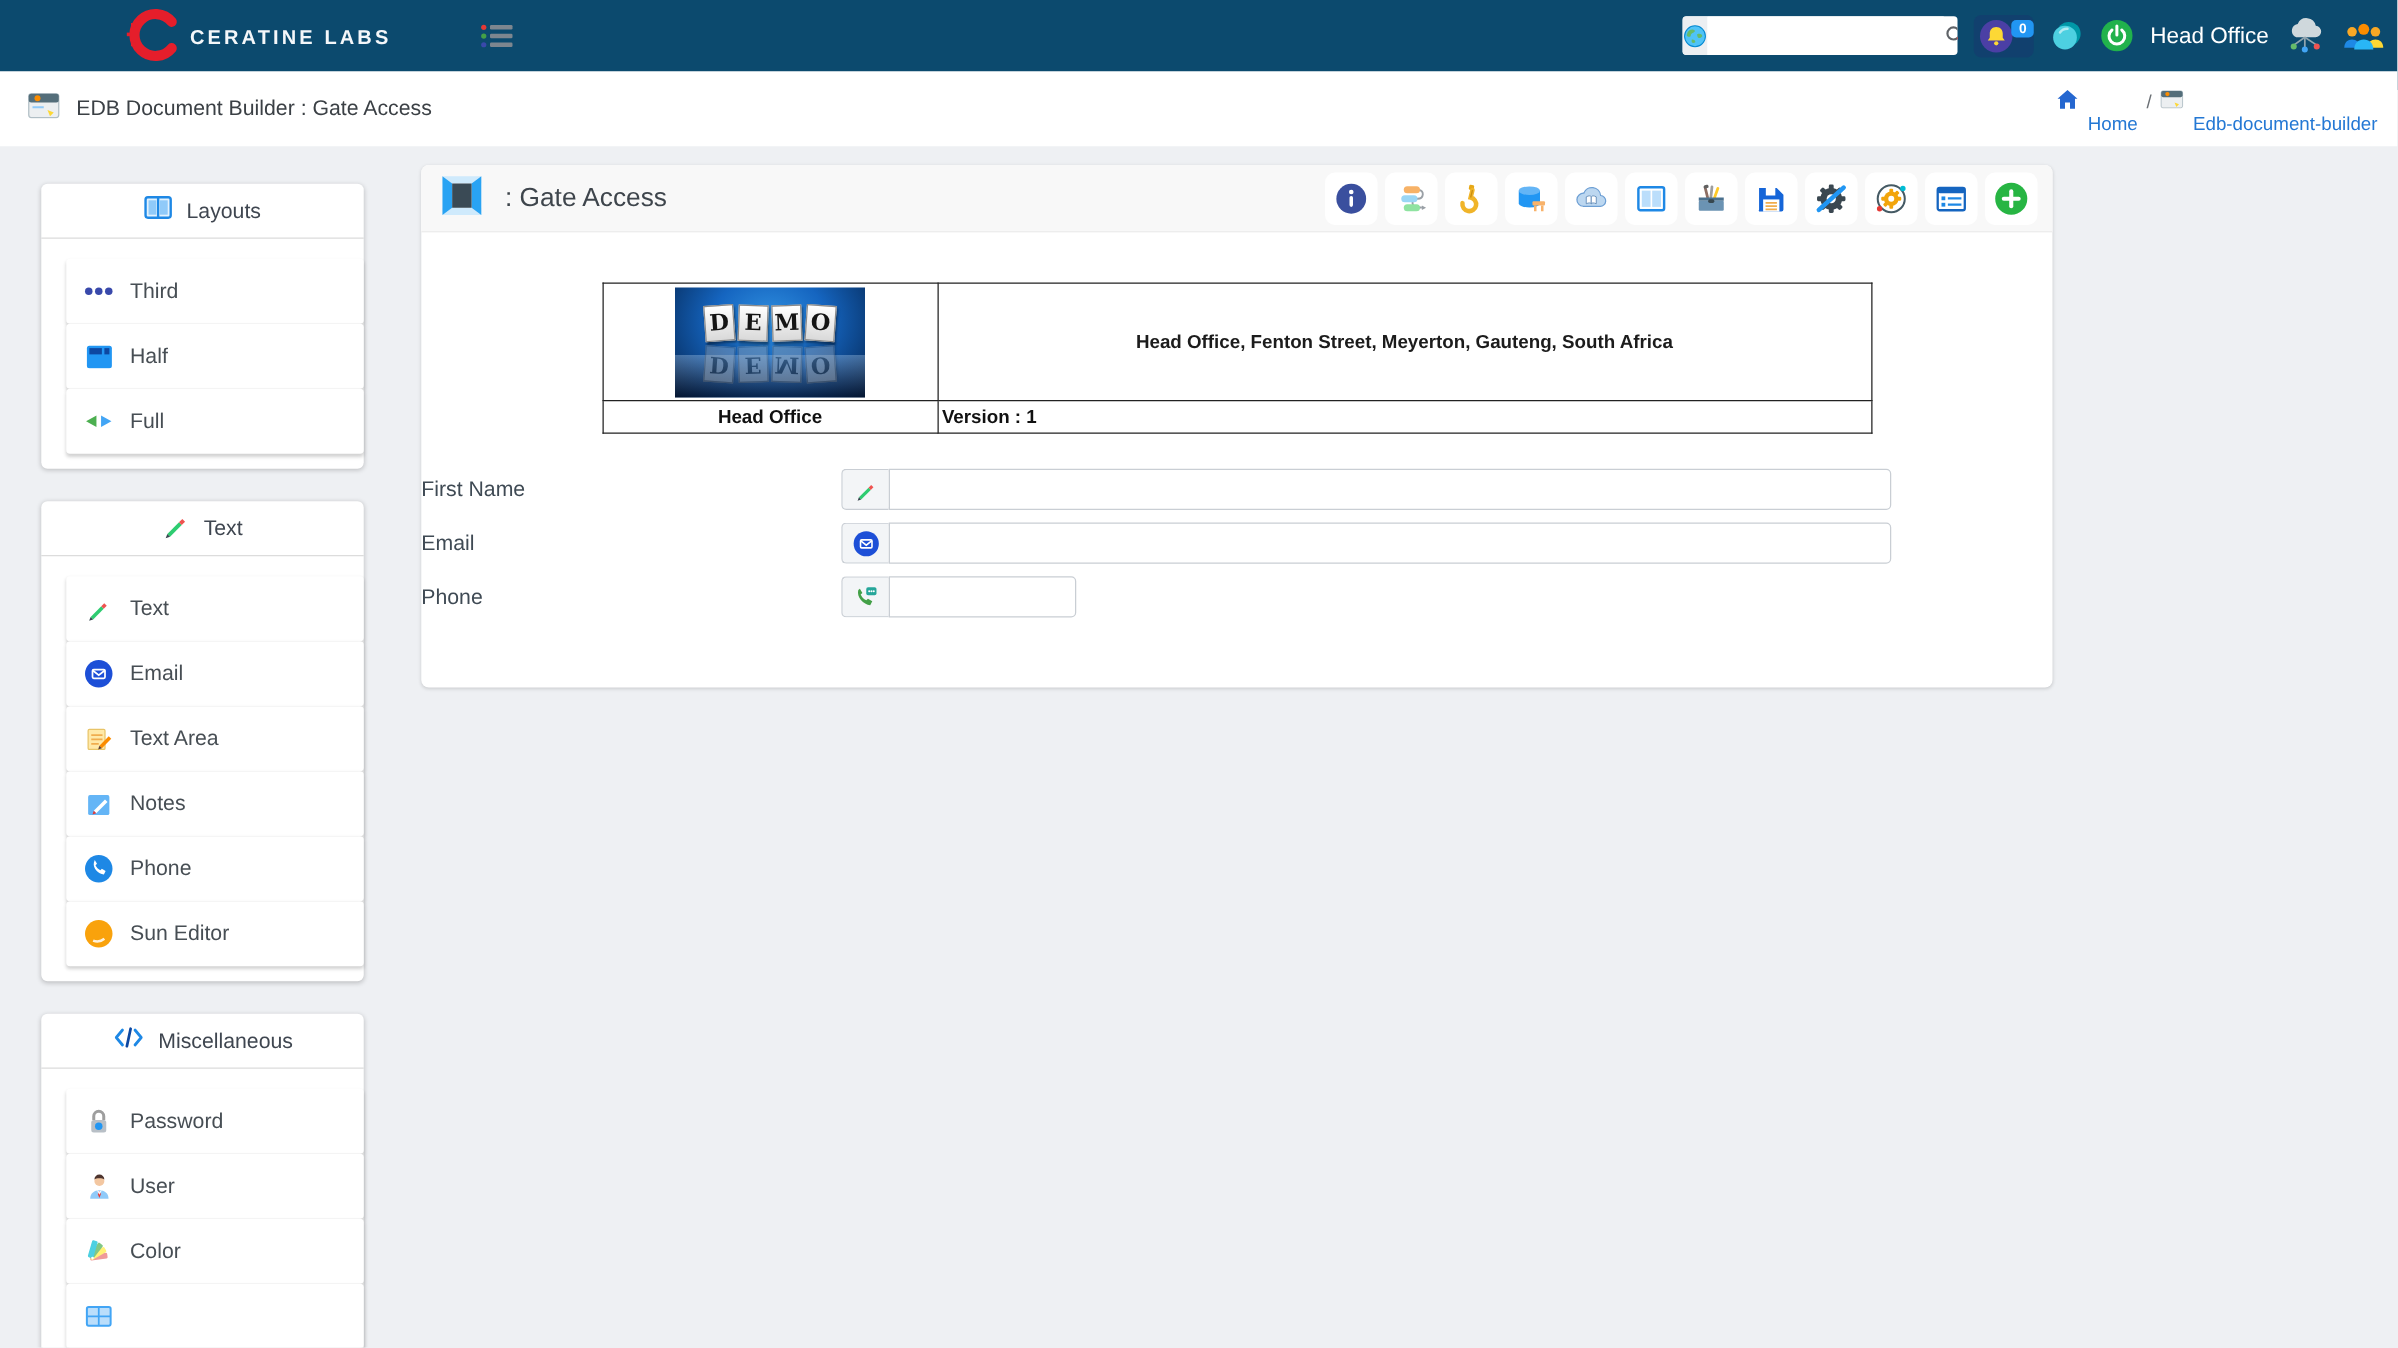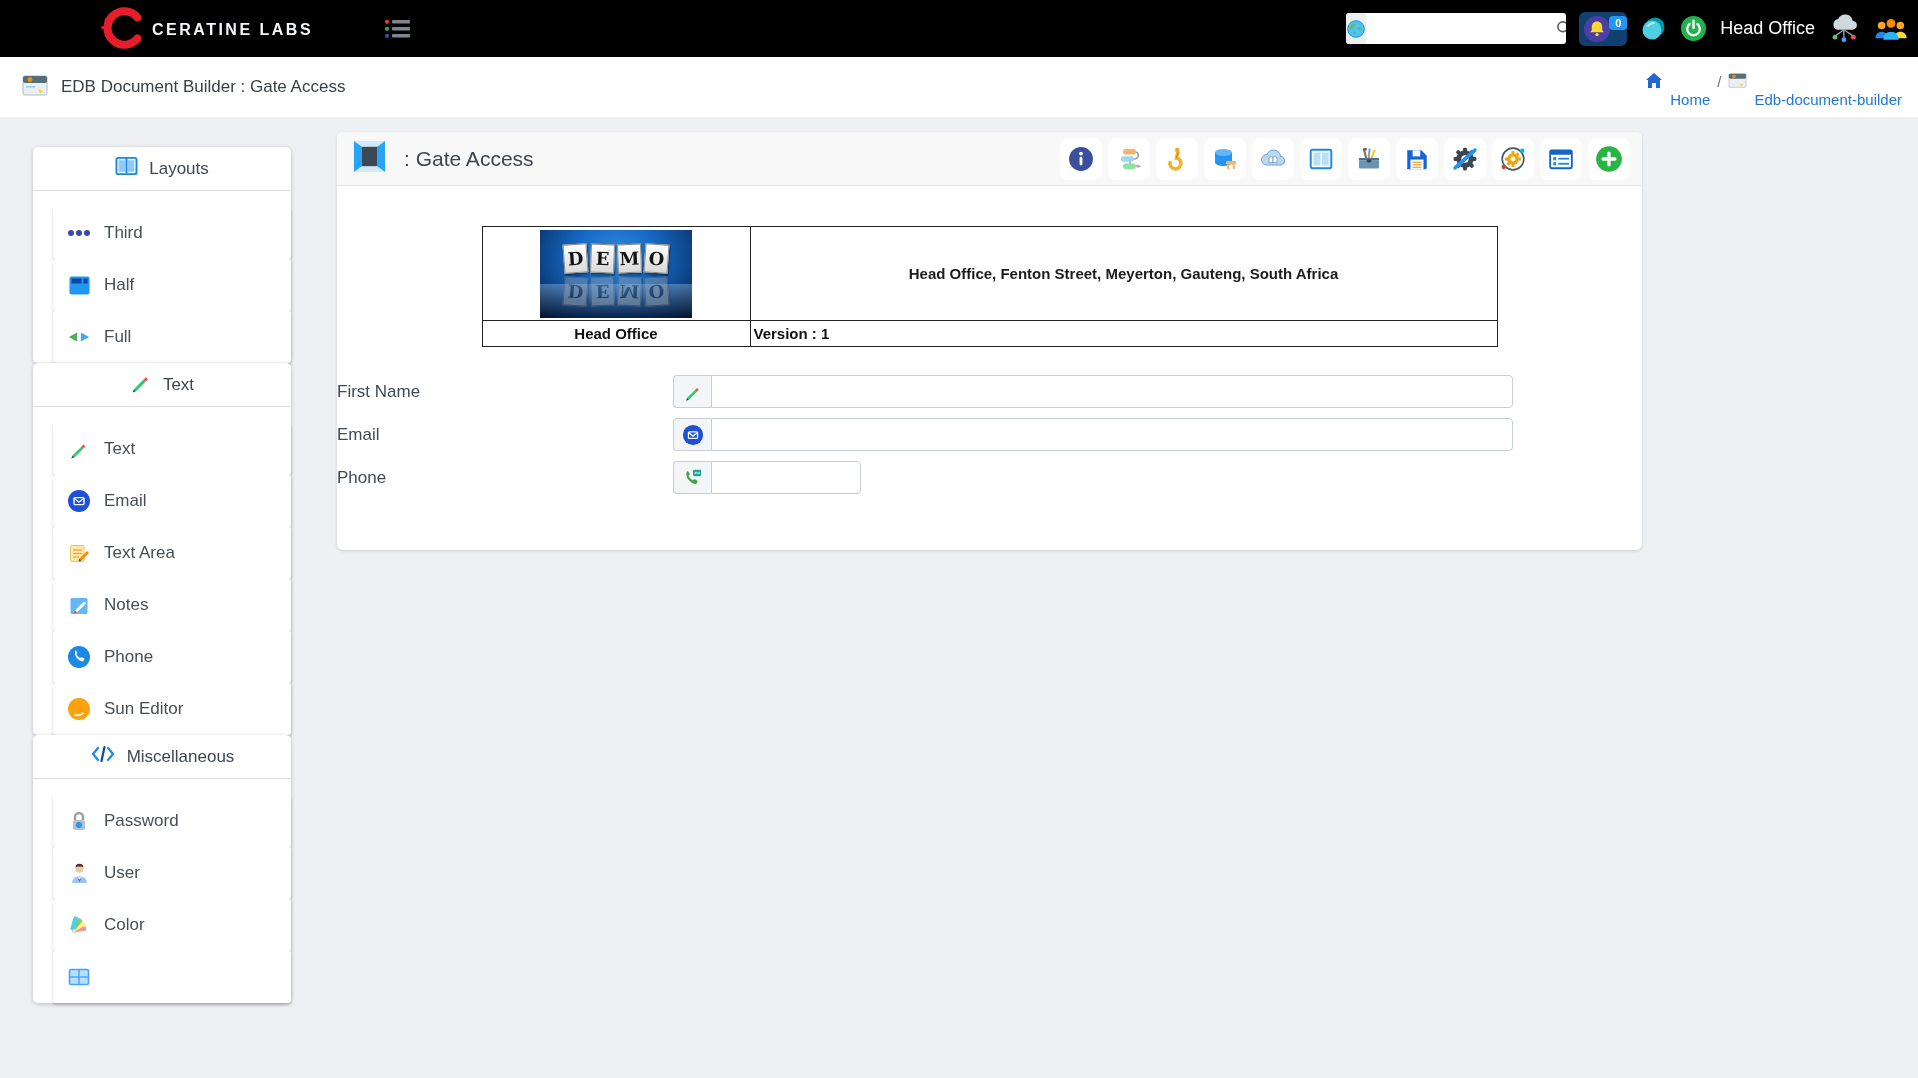--- a/index.html
+++ b/index.html
@@ -1,20 +1,20 @@
 <!DOCTYPE html>
 <html><head>
 <meta charset="utf-8">
 <style>
   * { margin:0; padding:0; box-sizing:border-box; }
   html,body { width:1918px; height:1078px; overflow:hidden; font-family:"Liberation Sans",sans-serif; background:#eef0f3; }
   .page { position:relative; width:1918px; height:1078px; }
 
   
-  .navbar { position:absolute; top:0; left:0; width:100%; height:72px; background:#000000; display:flex; align-items:center; }
+  .navbar { position:absolute; top:0; left:0; width:100%; height:72px; background:#0c4a6e; display:flex; align-items:center; }
   .brand { position:absolute; left:100px; top:4px; display:flex; align-items:center; gap:6px; }
   .brand-text { color:#f4f7fa; font-size:16px; font-weight:bold; letter-spacing:2.5px; }
   .hamburger { position:absolute; left:383px; top:16px; width:30px; height:26px; cursor:pointer; }
   .nav-right { position:absolute; right:10px; top:0; height:57px; display:flex; align-items:center; gap:13px; }
   .nav-search { width:220px; height:31px; background:#fff; border-radius:3px; display:flex; align-items:center; overflow:hidden; }
   .nav-search .globe-chip { width:30px; height:31px; background:#eceff2; display:flex; align-items:center; justify-content:center; border-radius:3px 0 0 3px; }
   .nav-search input { flex:1; border:none; outline:none; height:100%; font-size:14px; padding:0 4px; }
   .nav-search .mag { width:28px; display:flex; align-items:center; justify-content:center; cursor:pointer; }
   .bell-wrap { position:relative; background:#11406e; border-radius:6px; padding:3px 16px 3px 4px; display:flex; align-items:center; }
   .badge0 { position:absolute; top:4px; right:0px; background:#2196f3; color:#fff; font-size:11px; font-weight:bold; padding:1px 6px; border-radius:4px; }
@@ -26,21 +26,21 @@
   .title-left { position:absolute; left:22px; top:0; height:60px; display:flex; align-items:center; gap:13px; }
   .page-title { font-size:17px; font-weight:400; color:#3b4045; }
   .breadcrumb { position:absolute; right:16px; bottom:9px; display:flex; align-items:center; gap:7px; font-size:15px; }
   .breadcrumb a { color:#2478d4; text-decoration:none; cursor:pointer;margin-top:36px; }
   .crumb-sep { color:#6b7075; }
 
   
   .sidebar { position:absolute; left:33px; top:147px; width:258px; }
   .side-search { width:258px; height:33px; border:1px solid #c9ced4; border-radius:4px; background:#fff; text-align:center; font-size:15px; outline:none; color:#333; }
   .side-search::placeholder { color:#5a646e; text-align:center; }
-  .section { background:#fff; border-radius:5px; box-shadow:0 1px 4px rgba(0,0,0,.22); }
+  .section { background:#fff; border-radius:5px; box-shadow:0 1px 4px rgba(0,0,0,.22); padding-bottom:12px; margin-bottom:26px; }
   .section-head { height:44px; display:flex; align-items:center; justify-content:center; gap:11px; border-bottom:1px solid #dcdcdc; cursor:pointer; }
   .section-head span { font-size:17px; color:#3f4650; }
   .items { margin-left:20px; padding-top:16px; }
   .item { height:52px; background:#fff; display:flex; align-items:center; box-shadow:0 2px 3px rgba(0,0,0,.18); border-radius:3px; cursor:pointer; }
   .item .ic { width:24px; margin-left:14px; display:flex; justify-content:center; }
   .item .lbl { margin-left:13px; font-size:17px; color:#474e54; }
 
   
   .content-card { position:absolute; left:337px; top:132px; width:1305px; height:418px; background:#fff; border-radius:6px; box-shadow:0 1px 3px rgba(0,0,0,.15); }
   .card-head { height:54px; background:#f8f8f8; border-bottom:1px solid #e4e4e4; border-radius:6px 6px 0 0; display:flex; align-items:center; padding:0 12px 0 16px; }

